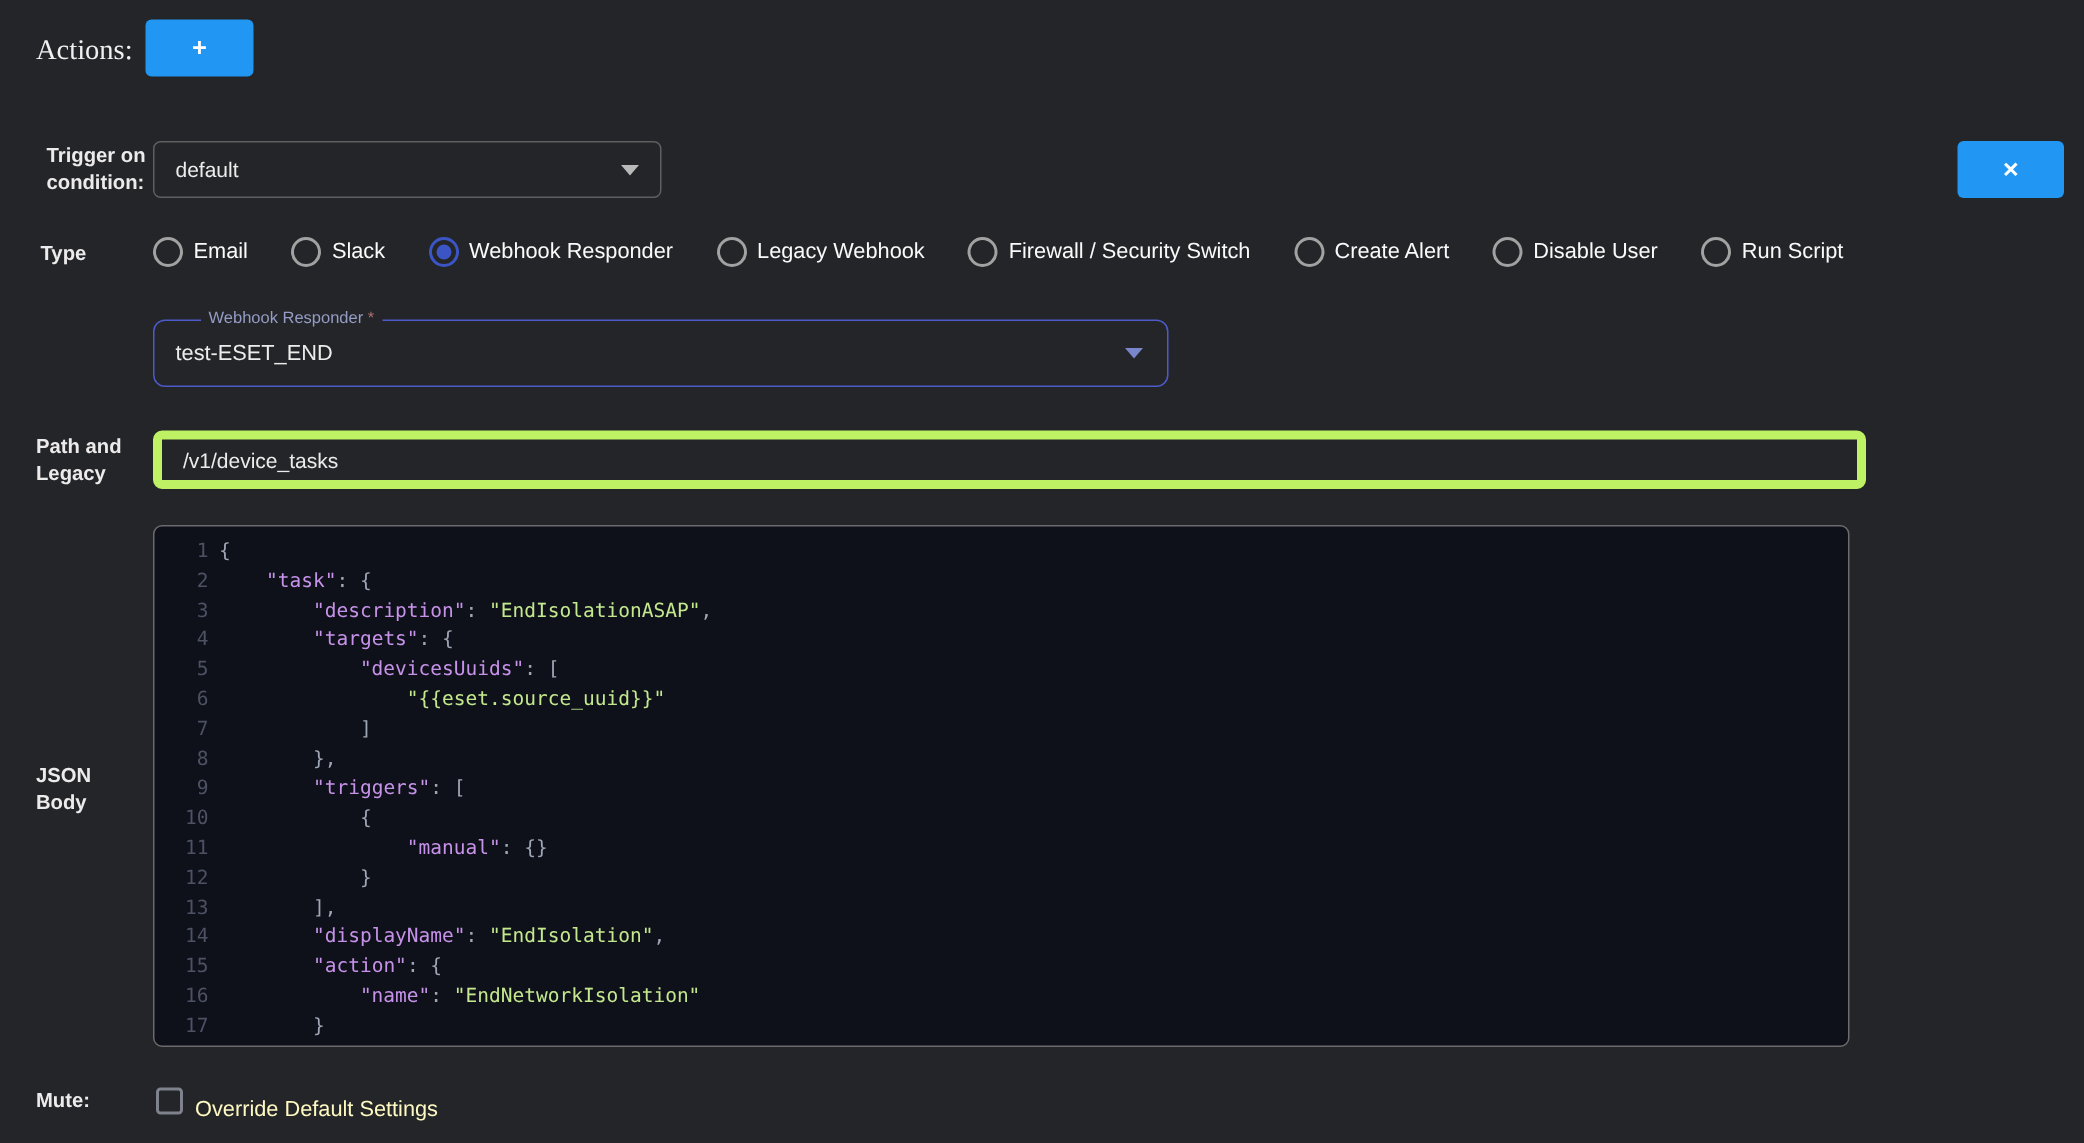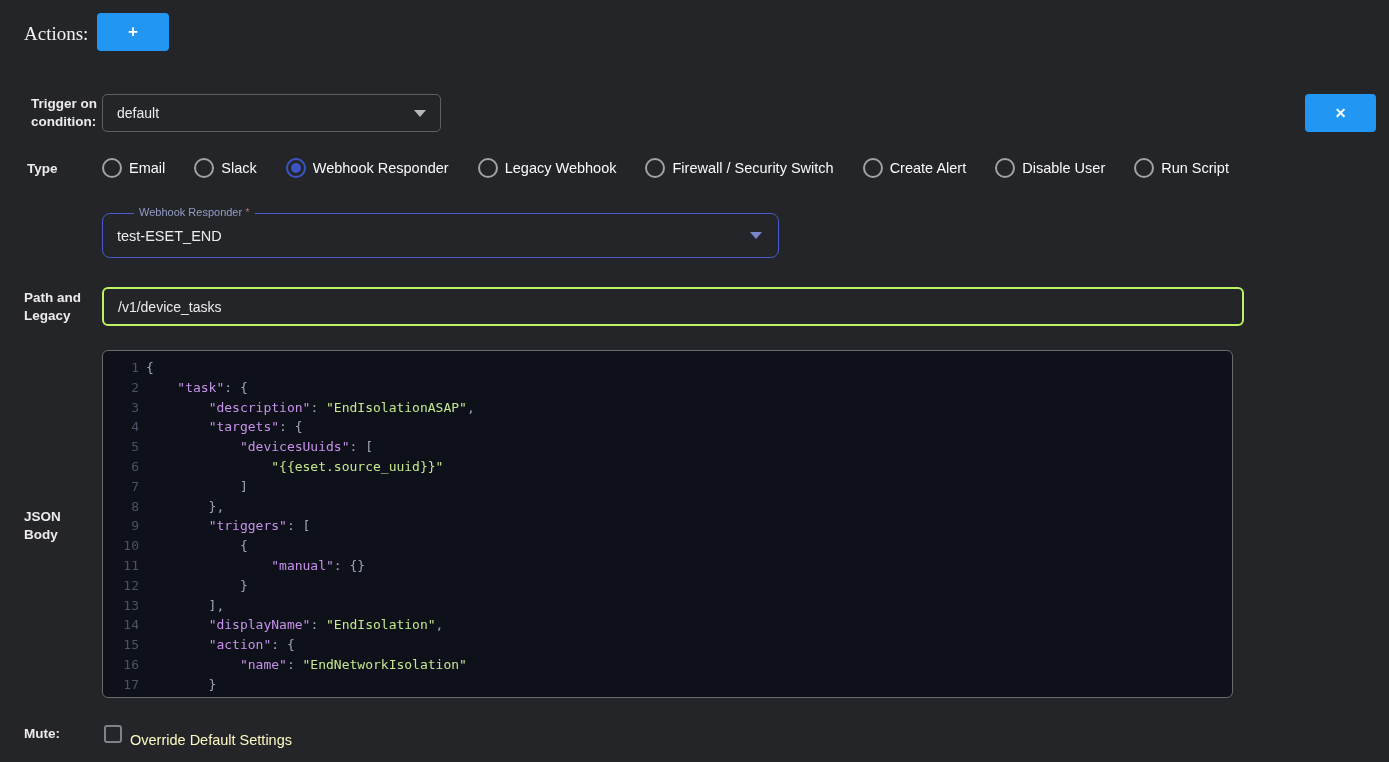--- a/index.html
+++ b/index.html
@@ -96,21 +96,21 @@
     width: 0; height: 0;
     border-left: 6px solid transparent;
     border-right: 6px solid transparent;
     border-top: 7px solid #7986cb;
     margin-right: 16px;
   }
 
   
   .path-input {
     left: 102px; top: 287px; width: 1142px; height: 39px;
-    border: 2px solid #bef264;
+    border: 6px solid #bef264;
     border-radius: 6px;
     background: transparent;
     color: #ececec;
     font-size: 14px;
     padding-left: 14px;
     font-family: "Liberation Sans", sans-serif;
     outline: none;
   }
 
   

